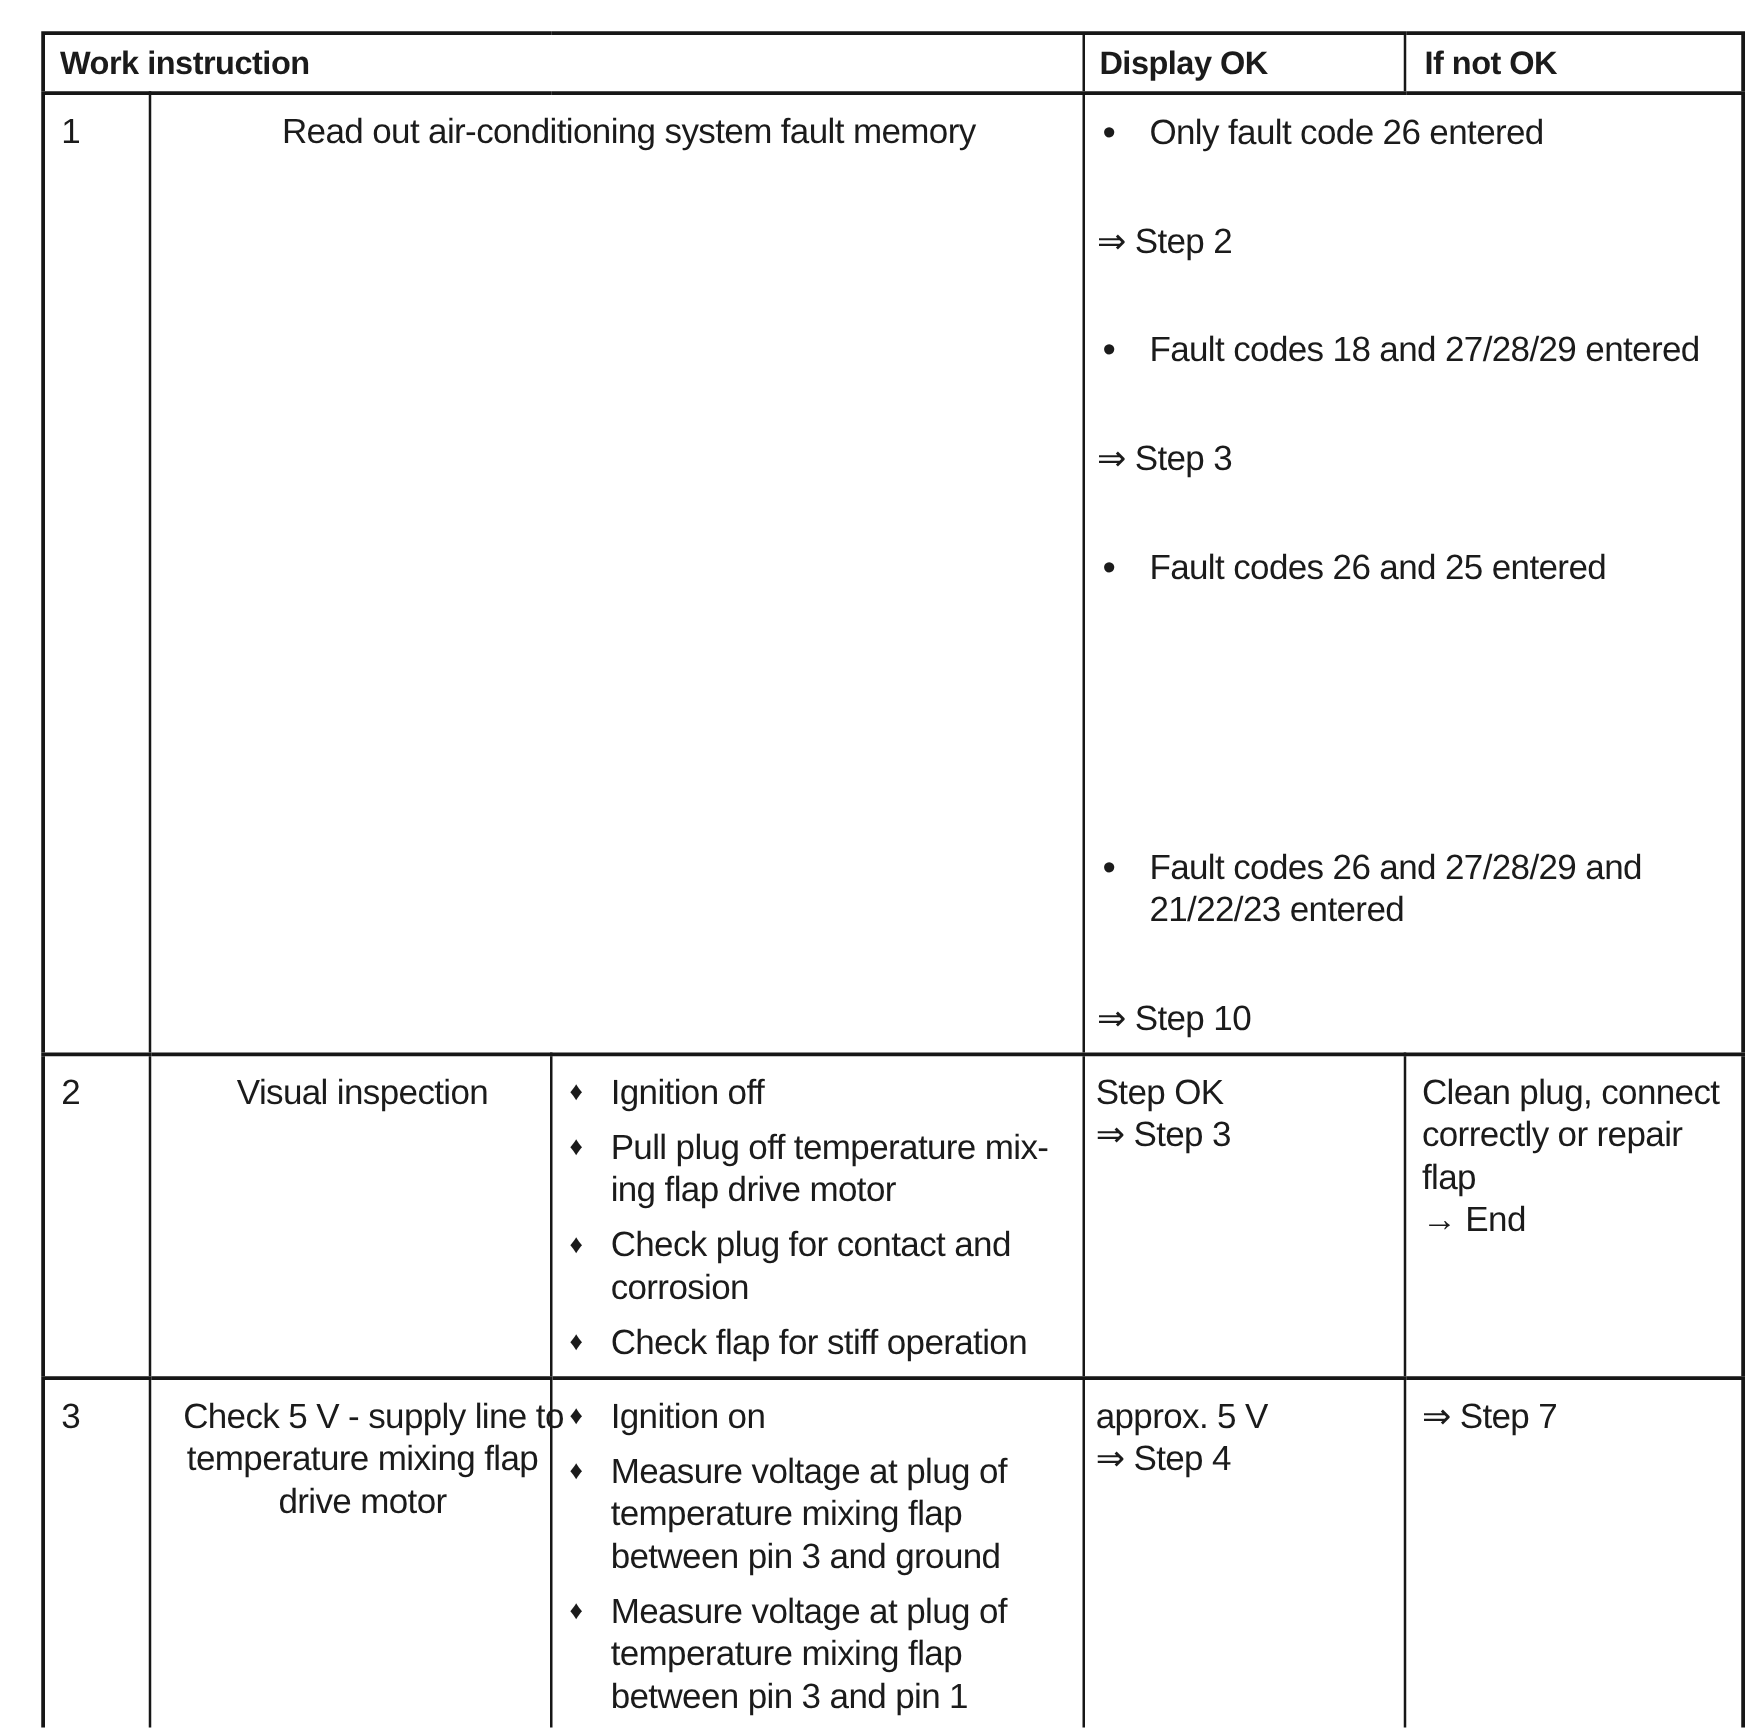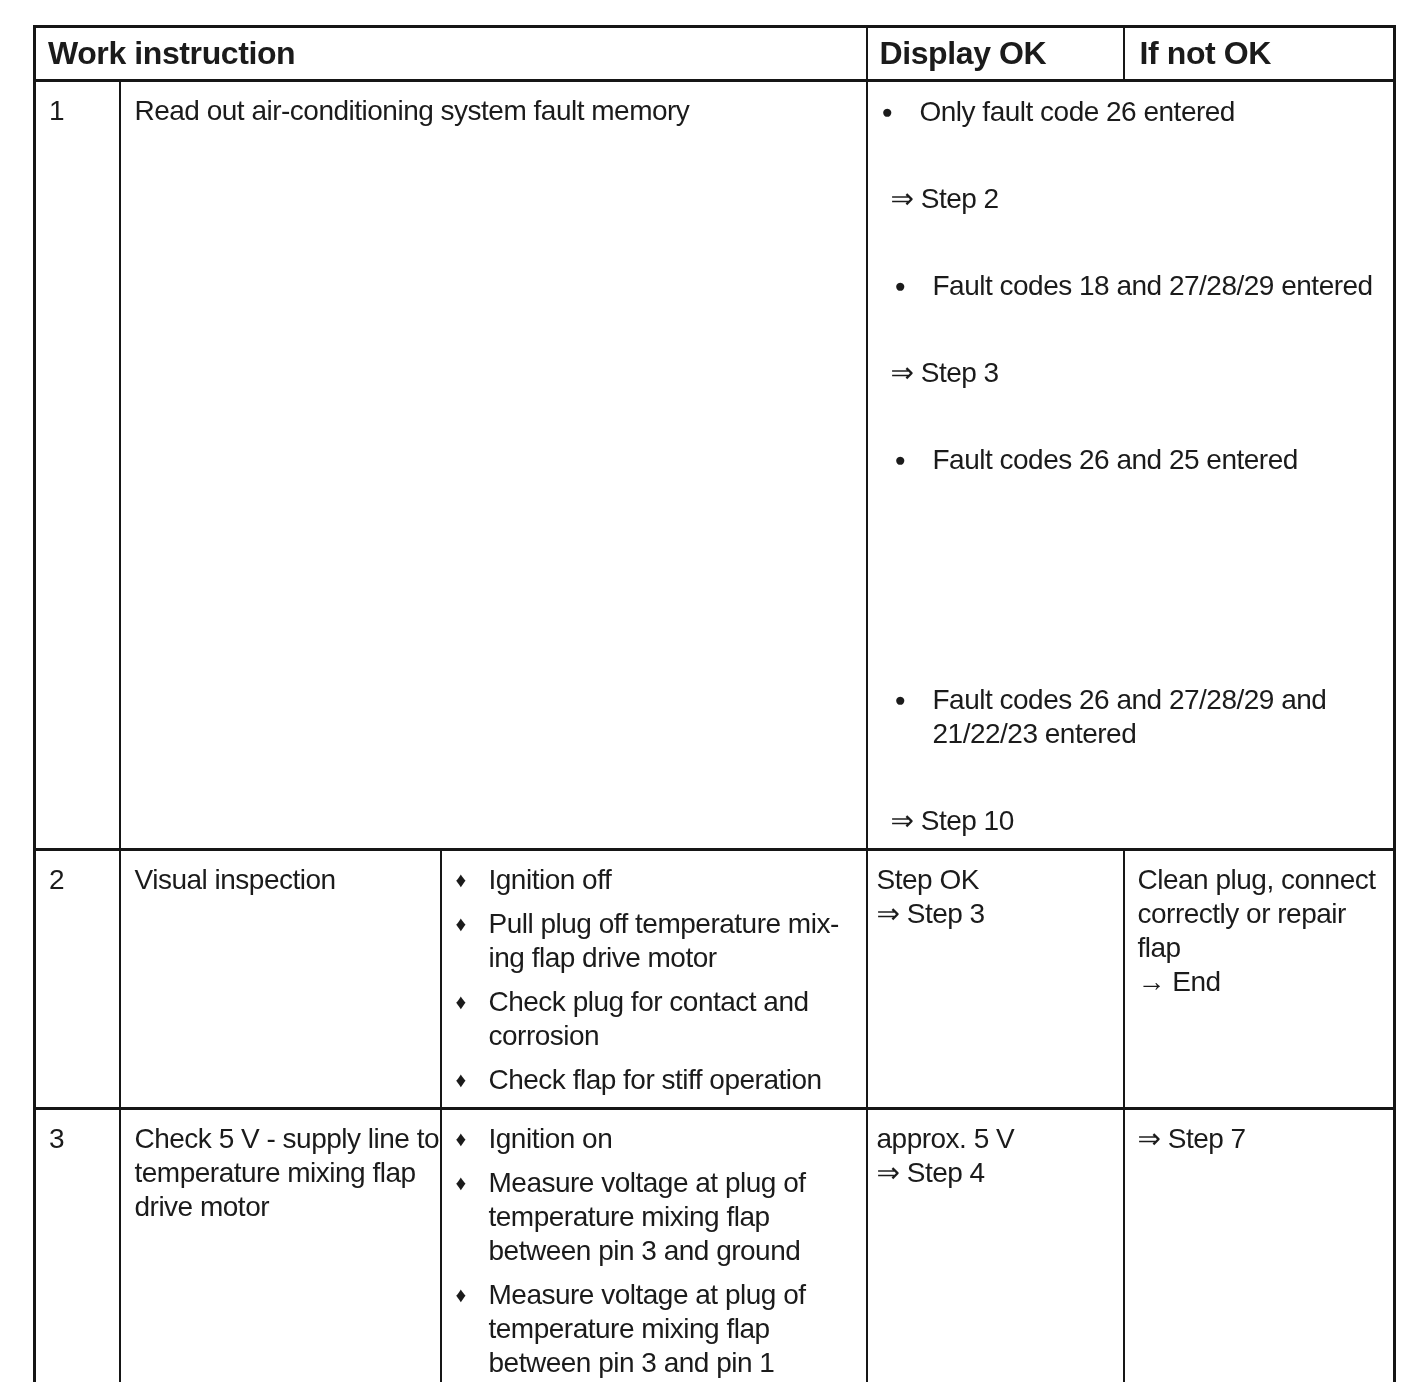--- a/index.html
+++ b/index.html
@@ -27,46 +27,46 @@
     border-left: 2px solid #161616;
     border-right: 2px solid #161616;
     border-top: 3px solid #161616;
     border-bottom: 3px solid #161616;
     vertical-align: top;
     box-sizing: border-box;
     padding: 12px 6px 10px 12px;
   }
   th {
     text-align: left;
-    font-size: 32px;
+    font-size: 26px;
     font-weight: bold;
     letter-spacing: -0.4px;
     padding-top: 7px;
     padding-bottom: 7px;
     white-space: pre;
   }
   tr.hdr { height: 48px; }
   tr.r1 { height: 765px; }
   tr.r2 { height: 245px; }
   tr.r3 { height: 267px; }
 
   .pre {
     font-size: 28px;
     line-height: 34px;
     letter-spacing: -0.5px;
     white-space: pre;
     display: block;
   }
   td.numcell { padding-left: 13px; }
-  td.instrcell { padding-left: 14px; }
+  td.instrcell { padding-left: 26px; text-align: center; }
 
   
   td.resultscell { padding: 13px 4px 10px 10px; }
   .ritem { display: flex; align-items: flex-start; }
-  .ritem + .ritem { margin-top: 53px; margin-left: 13px; }
+  .ritem + .ritem { margin-top: 53px; }
   .ritem.big-gap { margin-top: 206px; }
   .ritem .marker {
     flex: 0 0 38px;
     font-size: 19px;
     line-height: 34px;
     padding-left: 4px;
     letter-spacing: 0;
   }
 
   

